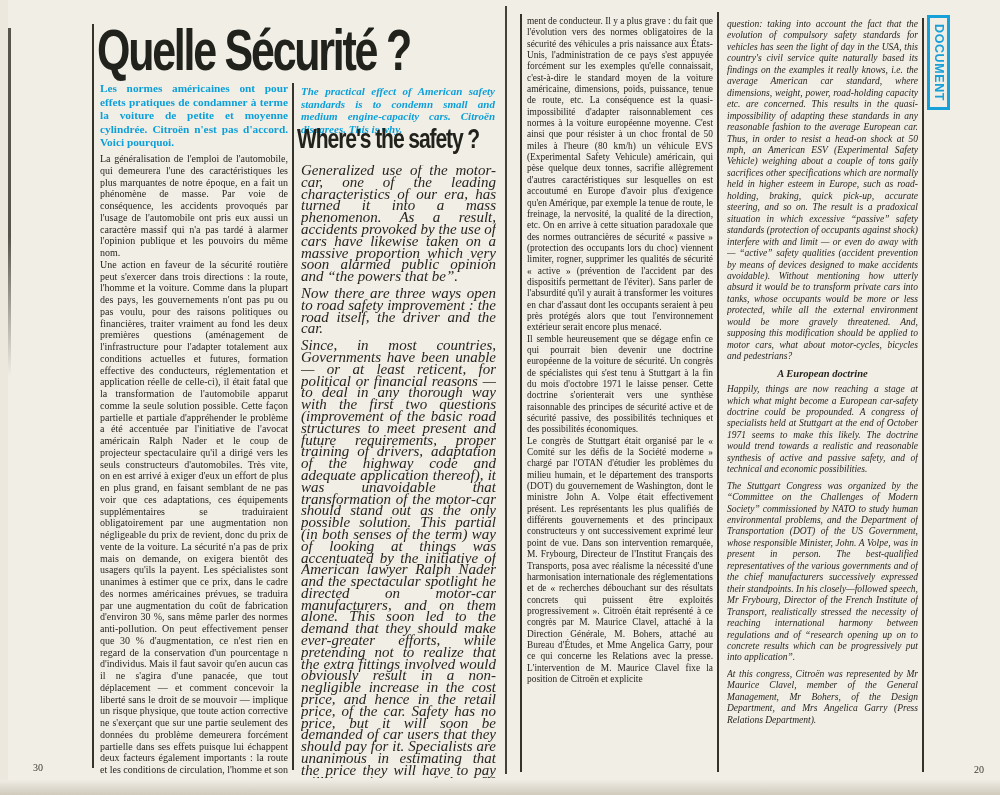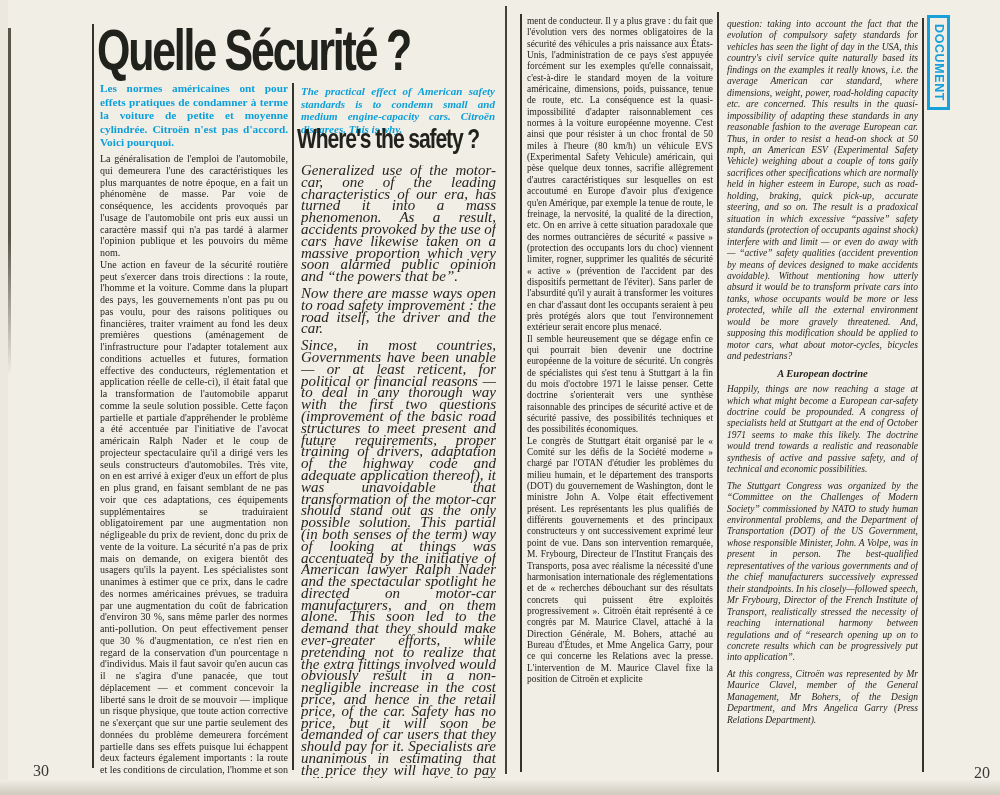--- a/index.html
+++ b/index.html
@@ -54,21 +54,21 @@
     margin:3px 0 5px !important;
   }
   .doc-tab {
     position:absolute; left:927px; top:15px; width:23px; height:95px;
     border:3px solid #18a0d8; color:#18a0d8;
     display:flex; align-items:center; justify-content:center;
     writing-mode:vertical-rl;
     font-family:"Liberation Sans", sans-serif; font-weight:bold;
     font-size:12.5px; letter-spacing:0.6px;
   }
-  .page-num { position:absolute; font-size:16px; color:#3a3833; }
+  .page-num { position:absolute; font-size:10px; color:#3a3833; }
   #page-num-left  { left:33px;  top:762px; }
   #page-num-right { left:974px; top:764px; }
 </style>
 </head>
 <body>
 
 <div class="stage">
 
   <div class="edge-left"></div>
   <div class="scan-line"></div>
@@ -88,21 +88,21 @@
 
   <h2 class="sub-title">Where's the safety ?</h2>
 
   <div class="col fr" id="col1">
       <p>La généralisation de l'emploi de l'automobile, qui demeurera l'une des caractéristiques les plus marquantes de notre époque, en a fait un phénomène de masse. Par voie de conséquence, les accidents provoqués par l'usage de l'automobile ont pris eux aussi un caractère massif qui n'a pas tardé à alarmer l'opinion publique et les pouvoirs du même nom.</p>
       <p>Une action en faveur de la sécurité routière peut s'exercer dans trois directions : la route, l'homme et la voiture. Comme dans la plupart des pays, les gouvernements n'ont pas pu ou pas voulu, pour des raisons politiques ou financières, traiter vraiment au fond les deux premières questions (aménagement de l'infrastructure pour l'adapter totalement aux conditions actuelles et futures, formation effective des conducteurs, réglementation et application réelle de celle-ci), il était fatal que la transformation de l'automobile apparut comme la seule solution possible. Cette façon partielle et partiale d'appréhender le problème a été accentuée par l'initiative de l'avocat américain Ralph Nader et le coup de projecteur spectaculaire qu'il a dirigé vers les seuls constructeurs d'automobiles. Très vite, on en est arrivé à exiger d'eux un effort de plus en plus grand, en faisant semblant de ne pas voir que ces adaptations, ces équipements supplémentaires se traduiraient obligatoirement par une augmentation non négligeable du prix de revient, donc du prix de vente de la voiture. La sécurité n'a pas de prix mais on demande, on exigera bientôt des usagers qu'ils la payent. Les spécialistes sont unanimes à estimer que ce prix, dans le cadre des normes américaines prévues, se traduira par une augmentation du coût de fabrication d'environ 30 %, sans même parler des normes anti-pollution. On peut effectivement penser que 30 % d'augmentation, ce n'est rien en regard de la conservation d'un pourcentage n d'individus. Mais il faut savoir qu'en aucun cas il ne s'agira d'une panacée, que tout déplacement — et comment concevoir la liberté sans le droit de se mouvoir — implique un risque physique, que toute action corrective ne s'exerçant que sur une partie seulement des données du problème demeurera forcément partielle dans ses effets puisque lui échappent deux facteurs également importants : la route et les conditions de circulation, l'homme et son comporte-</p>
     </div>
 
   <div class="col en" id="col2">
       <p>Generalized use of the motor-car, one of the leading characteristics of our era, has turned it into a mass phenomenon. As a result, accidents provoked by the use of cars have likewise taken on a massive proportion which very soon alarmed public opinion and “the powers that be”.</p>
-      <p>Now there are masse ways open to road safety improvement : the road itself, the driver and the car.</p>
+      <p>Now there are three ways open to road safety improvement : the road itself, the driver and the car.</p>
       <p>Since, in most countries, Governments have been unable — or at least reticent, for political or financial reasons — to deal in any thorough way with the first two questions (improvement of the basic road structures to meet present and future requirements, proper training of drivers, adaptation of the highway code and adequate application thereof), it was unavoidable that transformation of the motor-car should stand out as the only possible solution. This partial (in both senses of the term) way of looking at things was accentuated by the initiative of American lawyer Ralph Nader and the spectacular spotlight he directed on motor-car manufacturers, and on them alone. This soon led to the demand that they should make ever-greater efforts, while pretending not to realize that the extra fittings involved would obviously result in a non-negligible increase in the cost price, and hence in the retail price, of the car. Safety has no price, but it will soon be demanded of car users that they should pay for it. Specialists are unanimous in estimating that the price they will have to pay will be an increase of about 30 % in production price, and this before any anti-pollution standards have to be complied with. Now it may be thought that 30 % is a mere nothing by comparison with keeping alive a percentage n of individual human beings. It should however be clearly understood that in no case can this constitute a universal panacea, and that the fact of moving from A to B — and what freedom could there be without that of going from A to B? — implies a physical risk, any corrective action applying only to part of the problem's data obviously remaining only part of a whole, since two factors of equal importance are omitted: the road and the traffic conditions it implies, and the man at the wheel and his behaviour. But there is a yet more serious</p>
     </div>
 
   <div class="page-num" id="page-num-left">30</div>
 
   <div class="col fr" id="col3">
       <p>ment de conducteur. Il y a plus grave : du fait que l'évolution vers des normes obligatoires de la sécurité des véhicules a pris naissance aux États-Unis, l'administration de ce pays s'est appuyée forcément sur les exemples qu'elle connaissait, c'est-à-dire le standard moyen de la voiture américaine, dimensions, poids, puissance, tenue de route, etc. La conséquence est la quasi-impossibilité d'adapter raisonnablement ces normes à la voiture européenne moyenne. C'est ainsi que pour résister à un choc frontal de 50 miles à l'heure (80 km/h) un véhicule EVS (Experimental Safety Vehicule) américain, qui pèse quelque deux tonnes, sacrifie allègrement d'autres caractéristiques sur lesquelles on est accoutumé en Europe d'avoir plus d'exigence qu'en Amérique, par exemple la tenue de route, le freinage, la nervosité, la qualité de la direction, etc. On en arrive à cette situation paradoxale que des normes outrancières de sécurité « passive » (protection des occupants lors du choc) viennent limiter, rogner, supprimer les qualités de sécurité « active » (prévention de l'accident par des dispositifs permettant de l'éviter). Sans parler de l'absurdité qu'il y aurait à transformer les voitures en char d'assaut dont les occupants seraient à peu près protégés alors que tout l'environnement extérieur serait encore plus menacé.</p>
       <p>Il semble heureusement que se dégage enfin ce qui pourrait bien devenir une doctrine européenne de la voiture de sécurité. Un congrès de spécialistes qui s'est tenu à Stuttgart à la fin du mois d'octobre 1971 le laisse penser. Cette doctrine s'orienterait vers une synthèse raisonnable des principes de sécurité active et de sécurité passive, des possibilités techniques et des possibilités économiques.</p>
       <p>Le congrès de Stuttgart était organisé par le « Comité sur les défis de la Société moderne » chargé par l'OTAN d'étudier les problèmes du milieu humain, et le département des transports (DOT) du gouvernement de Washington, dont le ministre John A. Volpe était effectivement présent. Les représentants les plus qualifiés de différents gouvernements et des principaux constructeurs y ont successivement exprimé leur point de vue. Dans son intervention remarquée, M. Frybourg, Directeur de l'Institut Français des Transports, posa avec réalisme la nécessité d'une harmonisation internationale des réglementations et de « recherches débouchant sur des résultats concrets qui puissent être exploités progressivement ». Citroën était représenté à ce congrès par M. Maurice Clavel, attaché à la Direction Générale, M. Bohers, attaché au Bureau d'Études, et Mme Angelica Garry, pour ce qui concerne les Relations avec la presse. L'intervention de M. Maurice Clavel fixe la position de Citroën et explicite</p>
     </div>

